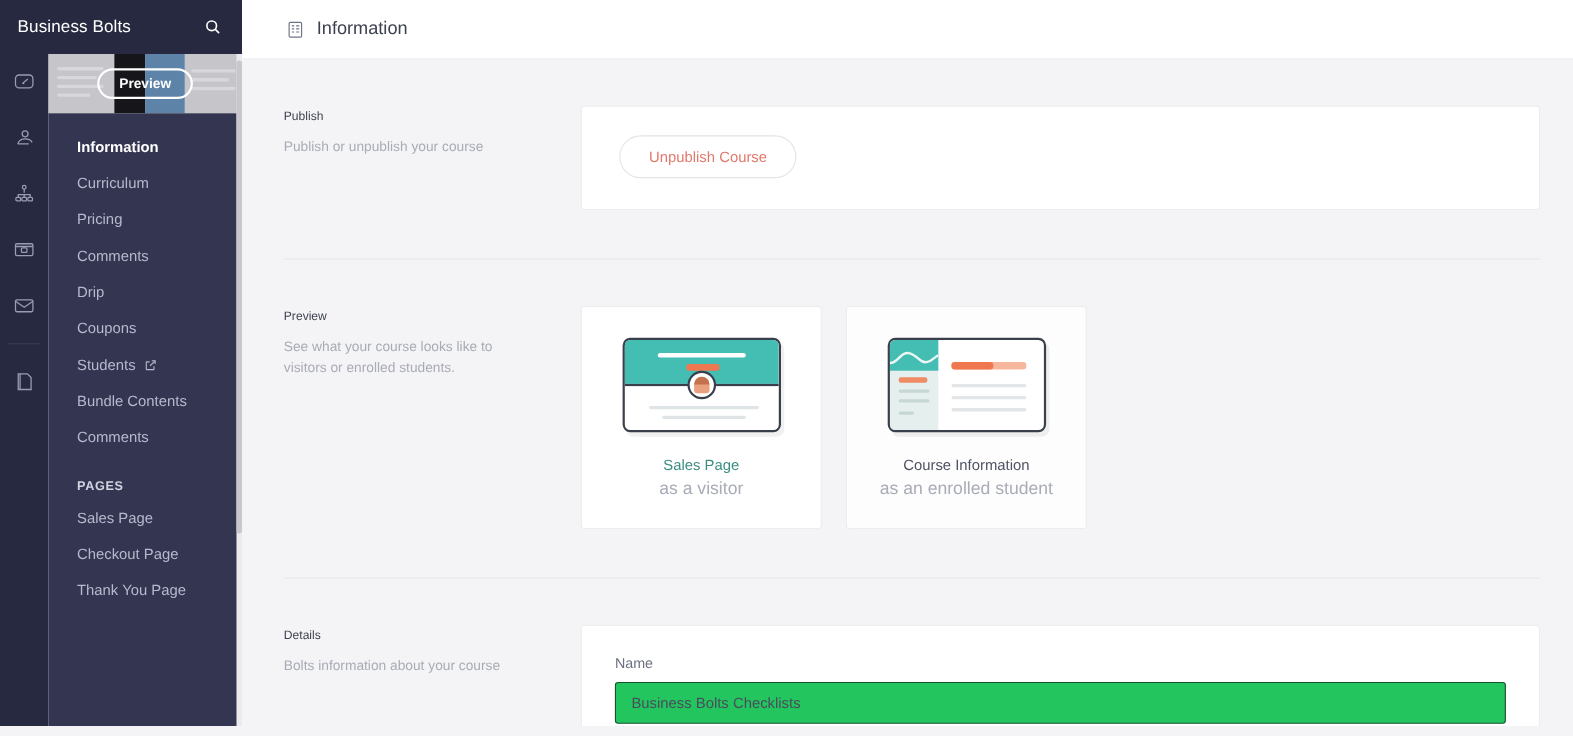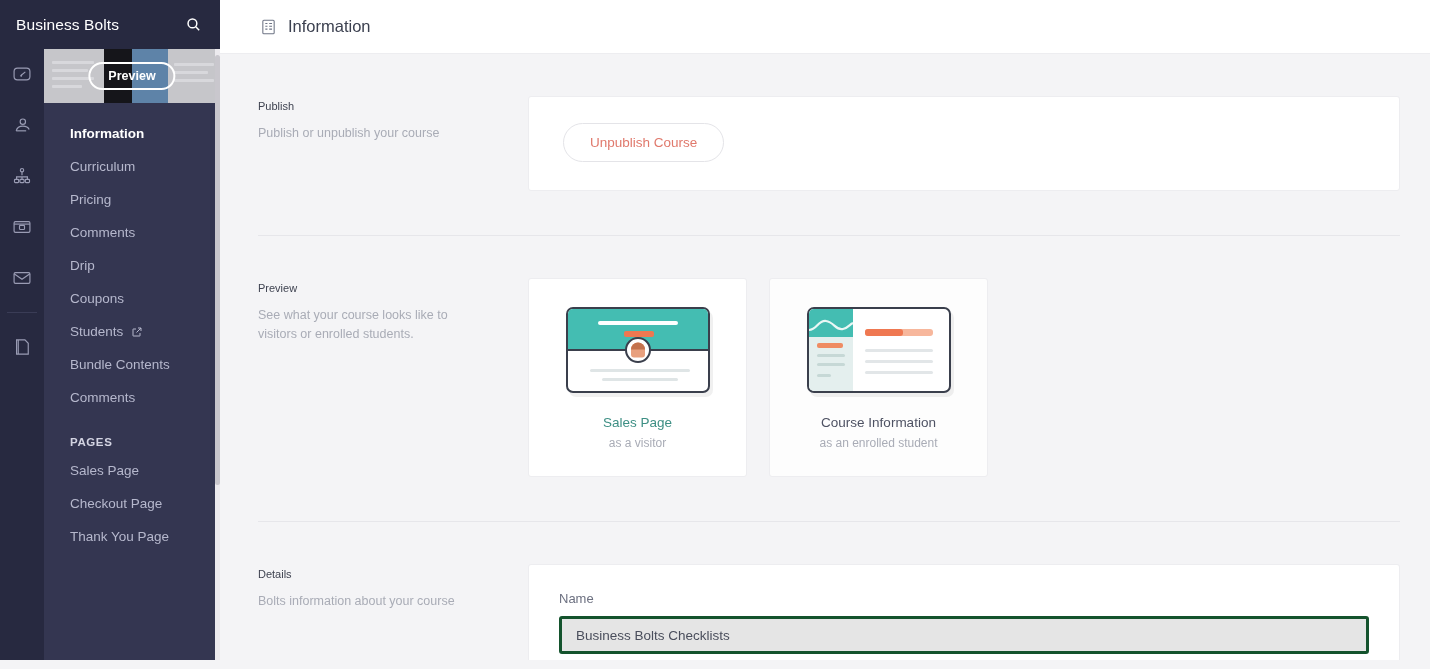--- a/index.html
+++ b/index.html
@@ -151,30 +151,30 @@
   .thumb-wrap { display: flex; justify-content: center; margin-bottom: 22px; }
   .mini {
     width: 144px; height: 86px;
     border: 2px solid #3a3f4c;
     border-radius: 7px;
     position: relative; overflow: hidden;
     background: #ffffff;
     box-shadow: 3px 4px 0 rgba(0,0,0,.06);
   }
   .pc-title { font-size: 13.5px; margin-bottom: 6px; }
-  .pc-sub { font-size: 12px; color: #a9acb6; }
+  .pc-sub { font-size: 16px; color: #a9acb6; }
 
   .details-card { padding: 26px 30px 30px 30px; }
   .field-label { font-size: 13px; color: #6c7080; margin-bottom: 10px; }
   .field-input {
     width: 100%; height: 38px;
-    border: 3px solid #14532d; border-radius: 3px;
+    border: 1px solid #14532d; border-radius: 3px;
     padding: 0 14px; font-size: 13.5px; color: #4a4e5c;
     font-family: "Liberation Sans", sans-serif;
-    background: #e5e5e5; outline: none;
+    background: #22c55e; outline: none;
   }
 </style>
 </head>
 <body>
 
 <div class="app">
 
   <div class="icon-rail">
     <div class="rail-icon">
       <svg width="20" height="20" viewBox="0 0 24 24" fill="none" stroke="currentColor" stroke-width="1.4">

